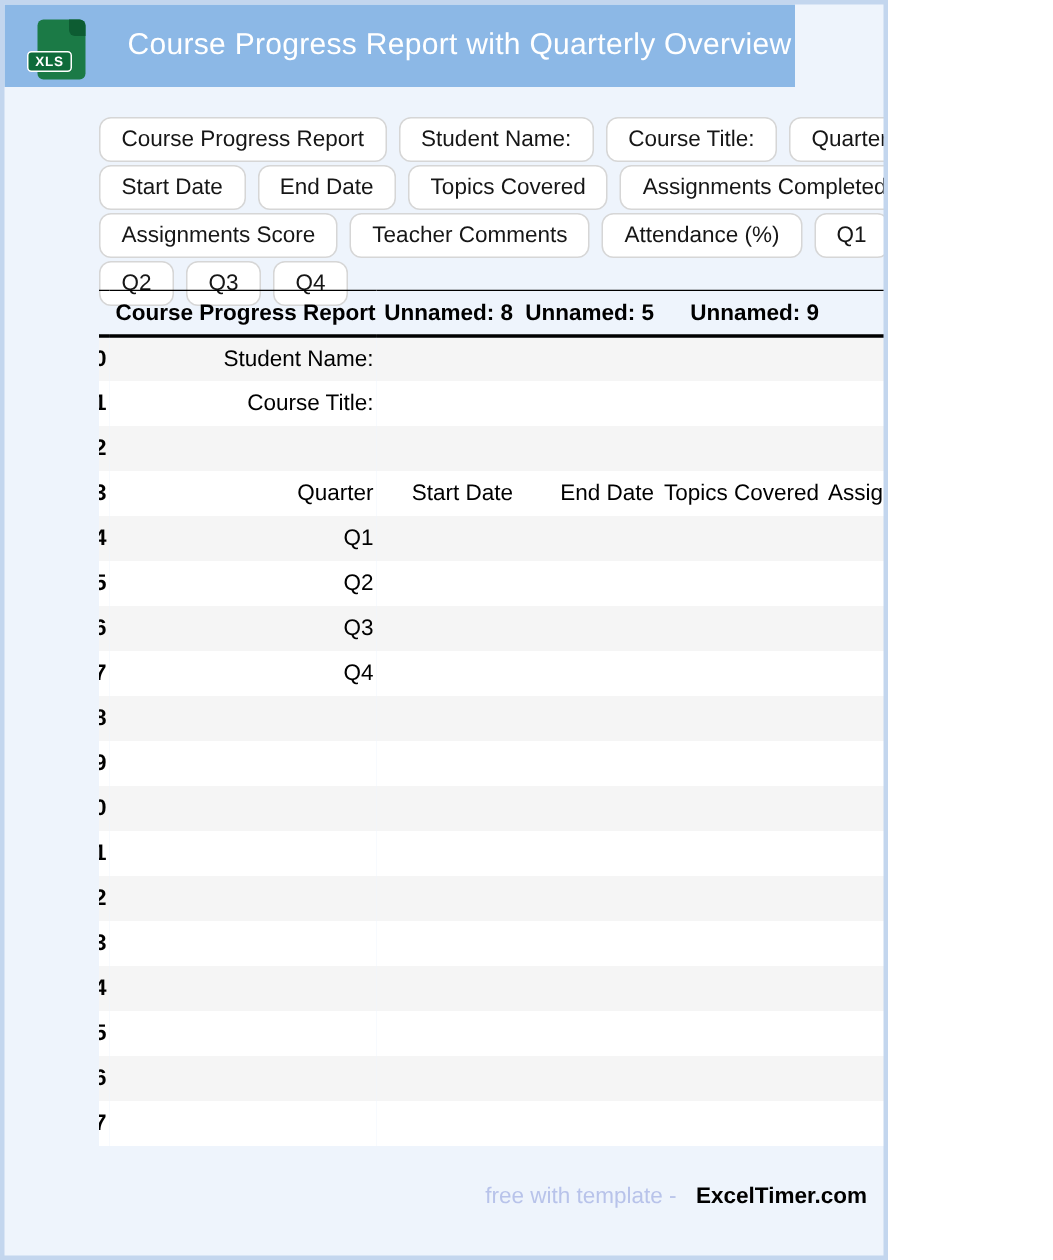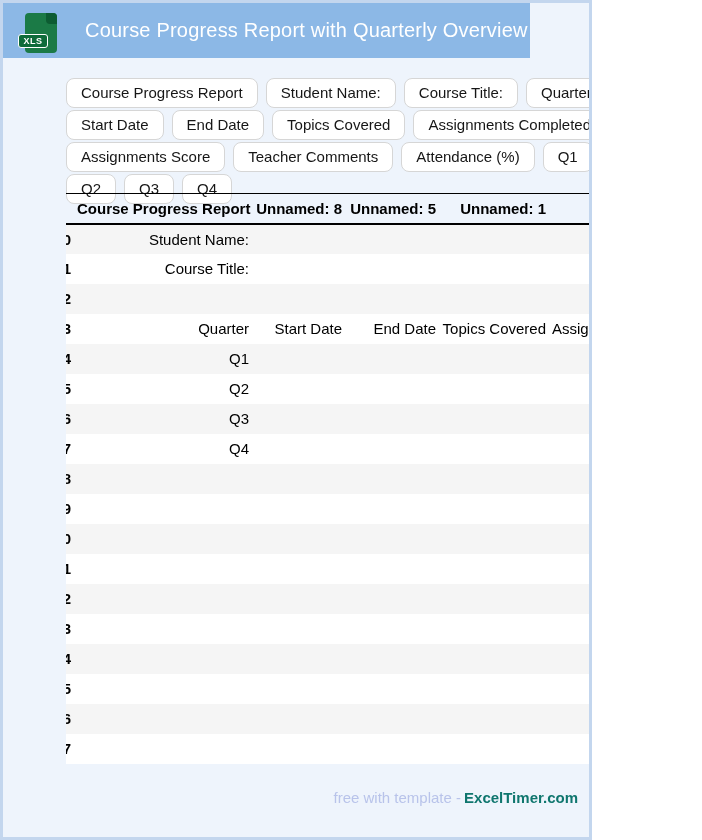--- a/index.html
+++ b/index.html
@@ -72,21 +72,21 @@
   }
   table.df tbody tr.alt { background:#f5f5f5; }
   table.df tbody tr.plain { background:#ffffff; }
   table.df tbody th.idx { font-weight:bold; }
 
   
   .footer {
     position:absolute; right:14px; top:789px; font-size:15px;
     color:#b8c3ea; white-space:nowrap;
   }
-  .footer .brand { color:#0f766e; font-weight:bold; margin-left:3px; cursor:pointer; }
+  .footer .brand { color:#000000; font-weight:bold; margin-left:13px; cursor:pointer; }
 </style>
 </head>
 <body>
 
 <div class="page">
 
   <div class="topbar">
     <div class="xls-icon">
       <div class="xls-doc">
         <div class="xls-fold"></div>
@@ -123,21 +123,21 @@
         <col style="width:94px">
           <col style="width:110px">
           <col style="width:166px">
       </colgroup>
       <thead id="df-head">
           <tr>
             <th></th>
             <th>Course Progress Report</th>
             <th>Unnamed: 8</th>
             <th>Unnamed: 5</th>
-            <th>Unnamed: 1</th>
+            <th>Unnamed: 9</th>
             <th>Unnamed: 4</th>
           </tr>
         </thead>
       <tbody id="df-body">
           <tr class="alt">
             <th class="idx">0</th>
             <td>Student Name:</td>
             <td></td>
             <td></td>
             <td></td>

